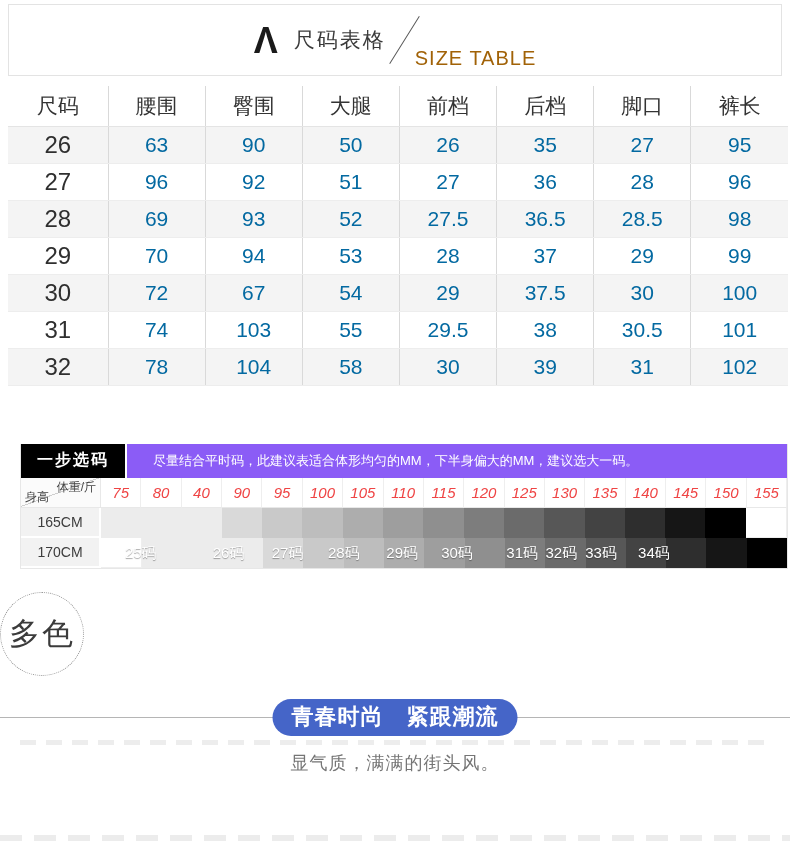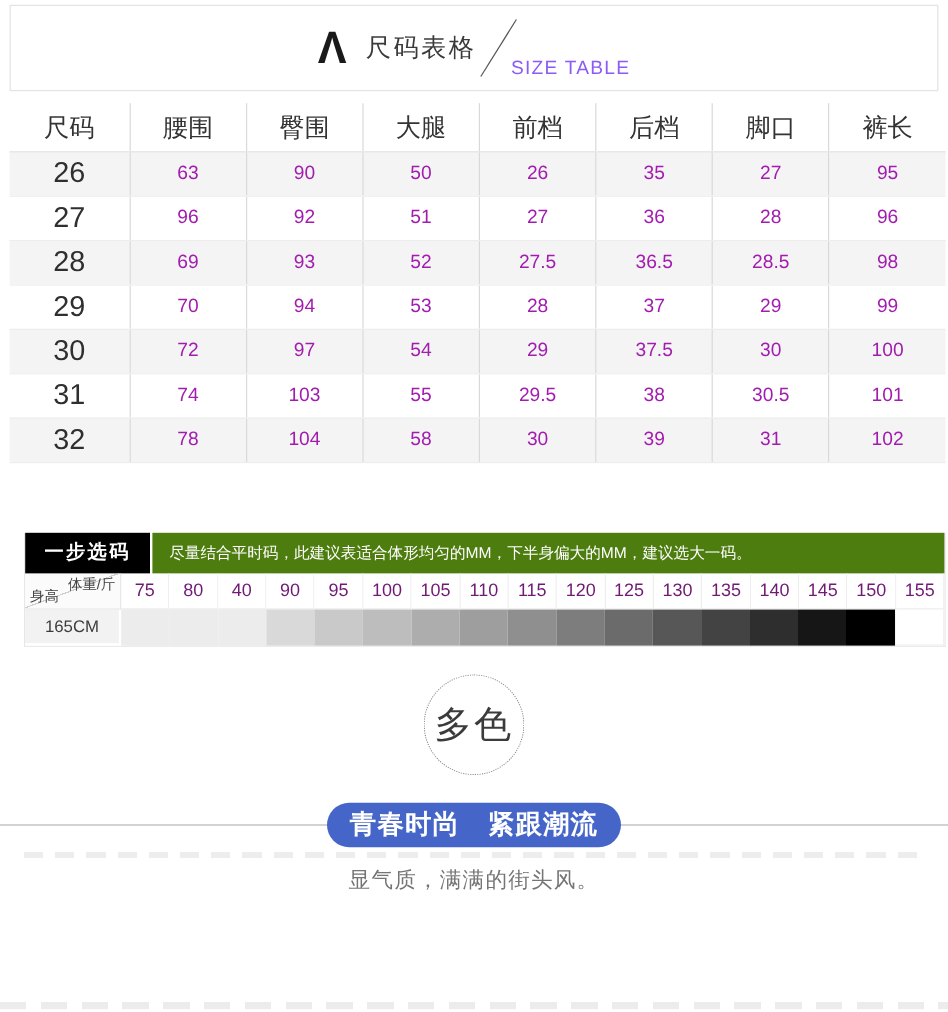--- a/index.html
+++ b/index.html
@@ -19,90 +19,90 @@
   .hdr-inner { display:flex; align-items:center; }
   .logo-glyph {
     font-size:36px; font-weight:bold; color:#1a1a1a;
     line-height:1; margin-right:16px; transform:scaleY(1.05);
   }
   .hdr-title-cn { font-size:21px; color:#3a3a3a; letter-spacing:2px; }
   .hdr-slash {
     width:1px; height:56px; background:#555;
     transform:rotate(32deg); margin:0 10px 0 18px;
   }
-  .hdr-title-en { font-size:16px; color:#8b5cf6; margin-top:36px; letter-spacing:1px; }
+  .hdr-title-en { font-size:20px; color:#a16207; margin-top:36px; letter-spacing:1px; }
 
   
   table.size-table {
     border-collapse:collapse; table-layout:fixed;
     width:780px; margin:10px 2px 0 8px;
   }
   table.size-table col.c0 { width:100px; }
   table.size-table th, table.size-table td {
     text-align:center; height:37px;
     border-bottom:1px solid #ededed;
     font-weight:normal;
   }
   table.size-table th {
     font-size:21px; color:#333; height:40px;
     border-bottom:1px solid #e4e4e4;
   }
   table.size-table th + th, table.size-table td + td { border-left:1px solid #d9d9d9; }
-  table.size-table td { font-size:16px; color:#a21caf; }
+  table.size-table td { font-size:21px; color:#0369a1; }
   table.size-table td.size-col { font-size:24px; color:#2f2f2f; }
   table.size-table tbody tr:nth-child(odd) { background:#f4f4f4; }
 
   
   .chart { margin:58px 2px 0 20px; width:768px; border:1px solid #e7e7e7; border-top:none; }
   .chart-head { display:flex; height:34px; }
   .chart-title {
     width:104px; background:#000; color:#fff; font-size:16px; font-weight:bold;
     display:flex; align-items:center; justify-content:center; letter-spacing:2px;
     flex:none;
   }
   .chart-note {
-    flex:1; margin-left:2px; background:#4d7c0f; color:#fff; font-size:13px;
-    display:flex; align-items:center; padding-left:14px;
+    flex:1; margin-left:2px; background:#8b5cf6; color:#fff; font-size:13px;
+    display:flex; align-items:center; padding-left:26px;
   }
   .chart-grid { position:relative; }
   .grid-row { display:flex; height:30px; }
   .corner-cell {
     width:80px; flex:none; position:relative; background:#fbfbfb;
     border-right:1px solid #e8e8e8; border-bottom:1px solid #e8e8e8;
     background-image:linear-gradient(to bottom right,
       transparent calc(50% - 1px), #cfcfcf calc(50% - 1px),
       #cfcfcf calc(50% + 0px), transparent calc(50% + 0px));
     font-size:12px; color:#444;
   }
   .corner-top { position:absolute; top:1px; right:4px; }
   .corner-bottom { position:absolute; bottom:1px; left:4px; }
   .w-cell {
     flex:1; display:flex; align-items:center; justify-content:center;
-    font-size:15px; color:#701a75; background:#fff;
-    border-right:1px solid #eee; border-bottom:1px solid #e8e8e8;
+    font-size:15px; color:#ef4444; background:#fff;
+    border-right:1px solid #eee; border-bottom:1px solid #e8e8e8;font-style:italic;
   }
   .h-cell {
     width:80px; flex:none; display:flex; align-items:center; justify-content:center;
     font-size:14px; color:#3c3c3c; background:#f2f2f2;
     border-right:2px solid #fff; border-bottom:2px solid #fff;
   }
   .g-cell { flex:1; }
   .g-cell.empty { background:#fff; border-right:1px solid #eee; border-bottom:1px solid #eee; }
   .labels-overlay {
     position:absolute; left:80px; right:0; top:30px; height:120px;
     pointer-events:none;
   }
   .size-label {
     position:absolute; top:37.5%; transform:translate(-50%,-50%);
     color:#fff; font-size:15px; white-space:nowrap;
     text-shadow:0 1px 1px rgba(0,0,0,.35);
   }
 
   
-  .badge-wrap { margin-top:23px; display:flex; justify-content:center; }
+  .badge-wrap { margin-top:23px; display:flex; justify-content:flex-start; }
   .badge-circle {
     width:84px; height:84px; border-radius:50%;
     border:1.5px dotted #8f8f8f;
     display:flex; align-items:center; justify-content:center;
   }
   .badge-text { font-size:31px; color:#3b3b3b; font-family:"DejaVu Serif", serif; letter-spacing:2px; }
 
   
   .banner-wrap { position:relative; margin-top:23px; height:37px; }
   .banner-line { position:absolute; top:18px; left:0; right:0; height:1px; background:#b5b5b5; }
@@ -192,21 +192,21 @@
         <td>94</td>
         <td>53</td>
         <td>28</td>
         <td>37</td>
         <td>29</td>
         <td>99</td>
       </tr>
       <tr>
         <td class="size-col">30</td>
         <td>72</td>
-        <td>97</td>
+        <td>67</td>
         <td>54</td>
         <td>29</td>
         <td>37.5</td>
         <td>30</td>
         <td>100</td>
       </tr>
       <tr>
         <td class="size-col">31</td>
         <td>74</td>
         <td>103</td>
@@ -271,20 +271,52 @@
         <div class="g-cell" style="background: rgb(143, 143, 143);"></div>
         <div class="g-cell" style="background: rgb(125, 125, 125);"></div>
         <div class="g-cell" style="background: rgb(107, 107, 107);"></div>
         <div class="g-cell" style="background: rgb(87, 87, 87);"></div>
         <div class="g-cell" style="background: rgb(67, 67, 67);"></div>
         <div class="g-cell" style="background: rgb(46, 46, 46);"></div>
         <div class="g-cell" style="background: rgb(22, 22, 22);"></div>
         <div class="g-cell" style="background: rgb(0, 0, 0);"></div>
         <div class="g-cell empty"></div>
       </div>
+      <div class="grid-row">
+        <div class="h-cell">170CM</div>
+        <div class="g-cell empty"></div>
+        <div class="g-cell" style="background: rgb(236, 236, 236);"></div>
+        <div class="g-cell" style="background: rgb(236, 236, 236);"></div>
+        <div class="g-cell" style="background: rgb(236, 236, 236);"></div>
+        <div class="g-cell" style="background: rgb(217, 217, 217);"></div>
+        <div class="g-cell" style="background: rgb(201, 201, 201);"></div>
+        <div class="g-cell" style="background: rgb(189, 189, 189);"></div>
+        <div class="g-cell" style="background: rgb(173, 173, 173);"></div>
+        <div class="g-cell" style="background: rgb(158, 158, 158);"></div>
+        <div class="g-cell" style="background: rgb(143, 143, 143);"></div>
+        <div class="g-cell" style="background: rgb(125, 125, 125);"></div>
+        <div class="g-cell" style="background: rgb(107, 107, 107);"></div>
+        <div class="g-cell" style="background: rgb(87, 87, 87);"></div>
+        <div class="g-cell" style="background: rgb(67, 67, 67);"></div>
+        <div class="g-cell" style="background: rgb(46, 46, 46);"></div>
+        <div class="g-cell" style="background: rgb(22, 22, 22);"></div>
+        <div class="g-cell" style="background: rgb(0, 0, 0);"></div>
+      </div>
+      <div class="labels-overlay" id="labels-overlay">
+        <span class="size-label" style="left: 5.8%;">25码</span>
+        <span class="size-label" style="left: 18.6%;">26码</span>
+        <span class="size-label" style="left: 27.2%;">27码</span>
+        <span class="size-label" style="left: 35.4%;">28码</span>
+        <span class="size-label" style="left: 43.9%;">29码</span>
+        <span class="size-label" style="left: 51.9%;">30码</span>
+        <span class="size-label" style="left: 61.4%;">31码</span>
+        <span class="size-label" style="left: 67.1%;">32码</span>
+        <span class="size-label" style="left: 72.9%;">33码</span>
+        <span class="size-label" style="left: 80.6%;">34码</span>
+      </div>
   </div>
 </div>
 
 <div class="badge-wrap">
   <div class="badge-circle">
     <span class="badge-text">多色</span>
   </div>
 </div>
 
 <div class="banner-wrap">

